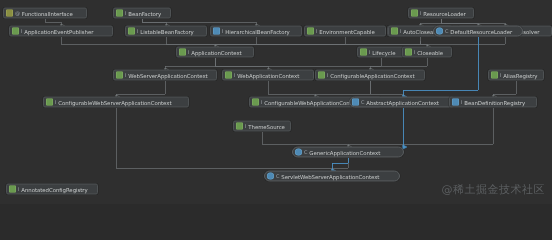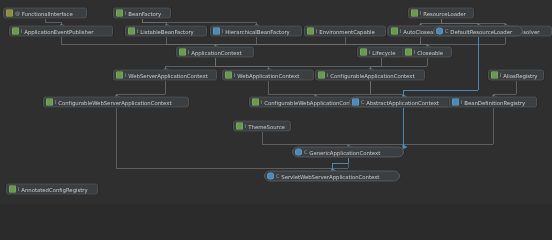--- a/index.html
+++ b/index.html
@@ -288,13 +288,14 @@
         <span class="node-mod">C</span>
         <span class="node-label">ServletWebServerApplicationContext</span>
       </div>
       <div class="node" style="left: 52px; top: 189px; width: 92px;">
         <span class="node-icon iface"></span>
         <span class="node-mod">I</span>
         <span class="node-label">AnnotatedConfigRegistry</span>
       </div>
     </div>
 
+  <div id="watermark">@稀土掘金技术社区</div>
 </div>
 
 </body></html>

